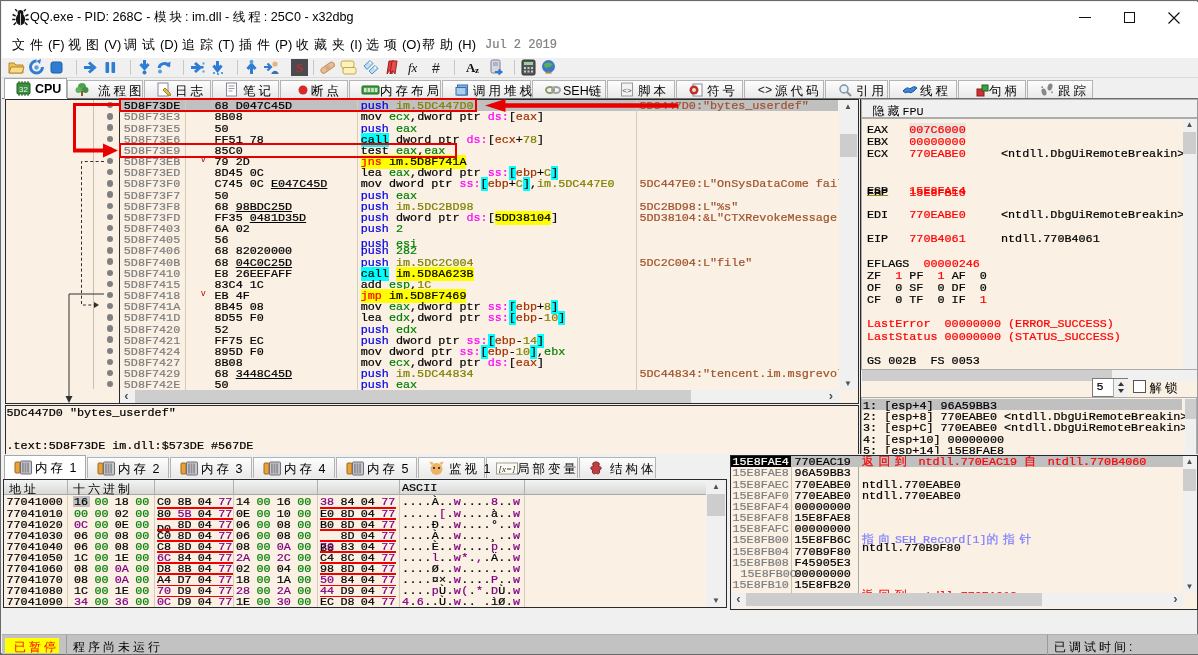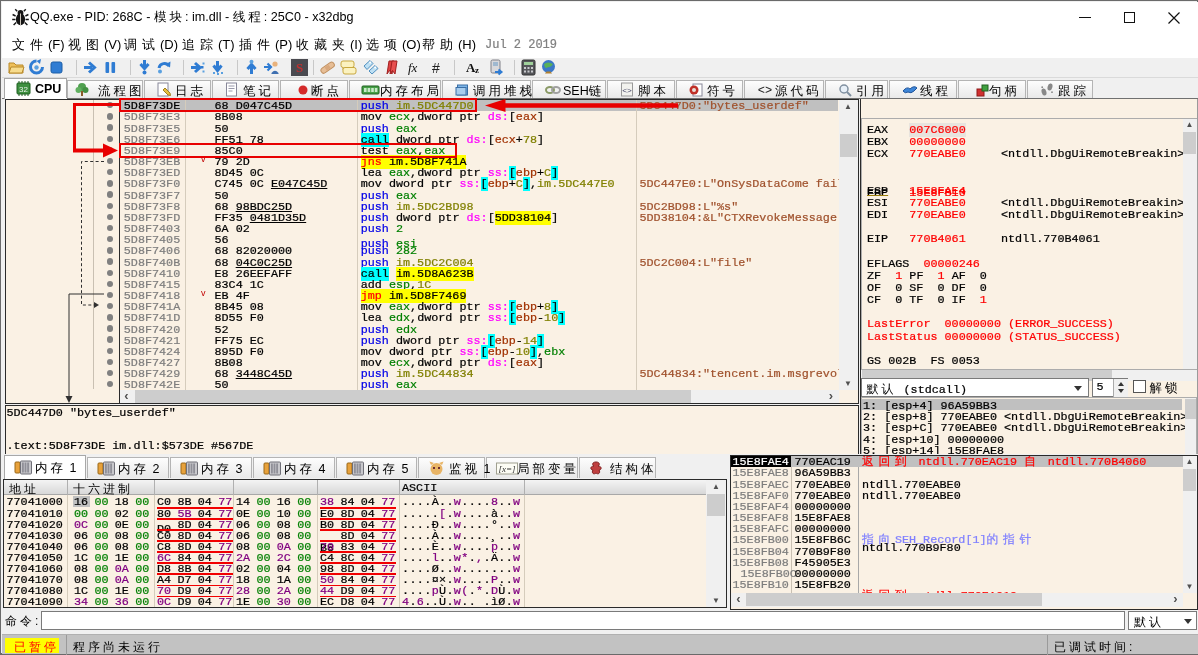--- a/index.html
+++ b/index.html
@@ -392,46 +392,44 @@
 <div class="abs" style="left:832.5px;top:0px;width:19px;height:290px;background:#F0F0F0"></div>
 <div class="abs" style="left:832.5px;top:0px;width:19px;height:13px;color:#505050;font-size:8px;text-align:center;line-height:13px">▲</div>
 <div class="abs" style="left:832.5px;top:277px;width:19px;height:13px;color:#505050;font-size:8px;text-align:center;line-height:13px">▼</div>
 <div class="abs" style="left:833.5px;top:34px;width:17px;height:23px;background:#CDCDCD"></div>
 </div>
 <div class="abs" style="left:4px;top:403.5px;width:854px;height:50px;border:1px solid #2A2A2A;background:#FAF1E4">
 <div class="row mono k" style="left:0.5px;top:2px">5DC447D0 "bytes_userdef"</div>
 <div class="row mono k" style="left:0.5px;top:35px">.text:5D8F73DE im.dll:$573DE #567DE</div>
 </div>
 <div class="abs" style="left:858.5px;top:98px;width:338.5px;height:357px;background:#FAF1E4;border-left:1px solid #2A2A2A;border-right:1px solid #9A9A9A;overflow:hidden">
+<div class="abs" style="left:0;top:0;width:337px;height:19px;background:#F0F0F0;border:1px solid #ACACAC">
+        <div class="abs" style="left:11px;top:2.5px;font-size:12px;color:#000"><span class="cjs">隐藏</span><span style="font-family:'Liberation Mono';font-size:11.75px">FPU</span></div>
+      </div>
 <div class="abs" style="left:0;top:19px;width:337px;height:263px;border:1px solid #ACACAC"></div>
 <div class="row mono" style="left:6.5px;top:26.0px"><span class="k">EAX   </span><span class="red" style="background:#E8E4DE">007C6000</span></div>
 <div class="row mono" style="left:6.5px;top:38.15px"><span class="k">EBX   </span><span class="red">00000000</span></div>
 <div class="row mono" style="left:6.5px;top:50.3px"><span class="k">ECX   </span><span class="red">770EABE0</span><span class="k">     </span><span class="k">&lt;ntdll.DbgUiRemoteBreakin&gt;</span></div>
 <div class="row mono" style="left:6.5px;top:89px"><span class="k">EBP   </span><span class="red">15E8FB10</span></div>
 <div class="row mono" style="left:6.5px;top:86.75px"><span class="k" style="text-decoration:underline;text-decoration-color:#9A7D0A">ESP</span><span class="k">   </span><span class="red">15E8FAE4</span></div>
-<div class="row mono" style="left:6.5px;top:98.9px"><span class="k">ESI   </span><span class="red">770EABE0</span><span class="k">     </span><span class="k">&lt;ntdll.DbgUiRemoteBreakin&gt;</span></div>
 <div class="row mono" style="left:6.5px;top:111.05px"><span class="k">EDI   </span><span class="red">770EABE0</span><span class="k">     </span><span class="k">&lt;ntdll.DbgUiRemoteBreakin&gt;</span></div>
 <div class="row mono" style="left:6.5px;top:135.35000000000002px"><span class="k">EIP   </span><span class="red">770B4061</span><span class="k">     ntdll.770B4061</span></div>
 <div class="row mono" style="left:6.5px;top:159.65px"><span class="k">EFLAGS  </span><span class="red">00000246</span></div>
 <div class="row mono" style="left:6.5px;top:171.8px"><span class="k">ZF  </span><span class="red">1</span><span class="k"> PF  </span><span class="red">1</span><span class="k"> AF  0</span></div>
 <div class="row mono" style="left:6.5px;top:183.95000000000002px"><span class="k">OF  0 SF  0 DF  0</span></div>
 <div class="row mono" style="left:6.5px;top:196.1px"><span class="k">CF  0 TF  0 IF  </span><span class="red">1</span></div>
 <div class="row mono" style="left:6.5px;top:220.4px"><span class="red">LastError  00000000 (ERROR_SUCCESS)</span></div>
 <div class="row mono" style="left:6.5px;top:232.55px"><span class="red">LastStatus 00000000 (STATUS_SUCCESS)</span></div>
 <div class="row mono" style="left:6.5px;top:256.85px"><span class="k">GS 002B  FS 0053</span></div>
 <div class="abs" style="left:322px;top:20px;width:14px;height:261px;background:#F0F0F0"></div>
 <div class="abs" style="left:322px;top:20px;width:14px;height:12px;color:#505050;font-size:8px;text-align:center;line-height:12px">▲</div>
 <div class="abs" style="left:322px;top:269px;width:14px;height:12px;color:#505050;font-size:8px;text-align:center;line-height:12px">▼</div>
 <div class="abs" style="left:322.5px;top:33px;width:13px;height:22px;background:#CDCDCD"></div>
 <div class="abs" style="left:0px;top:270px;width:337px;height:12px;background:#F0F0F0;border-top:1px solid #ACACAC"></div>
 <div class="abs" style="left:1px;top:271px;width:250px;height:11px;background:#CDCDCD"></div>
-<div class="abs" style="left:0px;top:279px;width:228px;height:19px;background:#FFF;border:1px solid #7A7A7A">
-        <div class="abs" style="left:5px;top:2px;font-size:12px"><span class="cjs">默认</span><span class="mono"> (stdcall)</span></div>
-        <div class="abs" style="left:212px;top:7px;width:0;height:0;border-left:4px solid transparent;border-right:4px solid transparent;border-top:5px solid #333"></div>
-      </div>
 <div class="abs" style="left:231px;top:279px;width:36px;height:19px;background:#FFF;border:1px solid #7A7A7A">
         <div class="abs mono" style="left:4px;top:3px">5</div>
         <div class="abs" style="left:20px;top:0px;width:15px;height:18px;background:#F0F0F0;border-left:1px solid #AAA">
           <div style="margin:3px auto 0;width:0;height:0;border-left:3.5px solid transparent;border-right:3.5px solid transparent;border-bottom:4px solid #333"></div>
           <div style="margin:3px auto 0;width:0;height:0;border-left:3.5px solid transparent;border-right:3.5px solid transparent;border-top:4px solid #333"></div>
         </div>
       </div>
 <div class="abs" style="left:272px;top:281px;width:13px;height:13px;background:#FFF;border:1px solid #555"></div>
 <div class="abs" style="left:289px;top:281px;font-size:12.5px;color:#000"><span class="cjs">解锁</span></div>
 <div class="abs" style="left:0px;top:298px;width:336.5px;height:59px;border:1px solid #ACACAC;background:#FAF1E4;overflow:hidden">
@@ -783,28 +781,20 @@
 <div class="row mono" style="left:131.5px;top:135.10000000000002px"><span class="red"><span class="cj">返回到</span> ntdll.770EAC19</span></div>
 <div class="abs" style="left:0px;top:136.5px;width:452px;height:14px;background:#F0F0F0"></div>
 <div class="abs" style="left:1px;top:137px;width:14px;height:13px;color:#505050;font-size:13px;font-weight:bold;text-align:center;line-height:12px">‹</div>
 <div class="abs" style="left:15px;top:137px;width:296px;height:13px;background:#CDCDCD"></div>
 <div class="abs" style="left:438px;top:137px;width:14px;height:13px;color:#505050;font-size:13px;font-weight:bold;text-align:center;line-height:12px">›</div>
 <div class="abs" style="left:452px;top:0px;width:14px;height:136.5px;background:#F0F0F0"></div>
 <div class="abs" style="left:452px;top:0px;width:14px;height:12px;color:#505050;font-size:8px;text-align:center;line-height:12px">▲</div>
 <div class="abs" style="left:452px;top:124.5px;width:14px;height:12px;color:#505050;font-size:8px;text-align:center;line-height:12px">▼</div>
 <div class="abs" style="left:452.5px;top:13px;width:13px;height:22px;background:#CDCDCD"></div>
 </div>
-<div class="abs" style="left:1px;top:608px;width:1196px;height:24.5px;background:#F0F0F0">
-<div class="abs" style="left:3px;top:4px;font-size:12px;color:#000"><span class="cjs">命令</span>:</div>
-<div class="abs" style="left:38.5px;top:2px;width:1084px;height:19px;background:#FFF;border:1px solid #7A7A7A"></div>
-<div class="abs" style="left:1126px;top:2px;width:69px;height:19px;background:#FFF;border:1px solid #7A7A7A">
-        <div class="abs" style="left:5px;top:2px;font-size:12px"><span class="cjs">默认</span></div>
-        <div class="abs" style="left:55px;top:7px;width:0;height:0;border-left:4px solid transparent;border-right:4px solid transparent;border-top:5px solid #333"></div>
-      </div>
-</div>
 <div class="abs" style="left:1px;top:632.5px;width:1196px;height:20px;background:#C2C2C2;border-top:1px solid #B0B0B0">
 <div class="abs" style="left:3px;top:3px;width:54px;height:15.5px;background:#FFFF00">
         <div class="abs" style="left:9px;top:1.5px;font-size:12px;color:#FF0000"><span class="cjs">已暂停</span></div>
       </div>
 <div class="abs" style="left:64px;top:0px;width:1px;height:20px;background:#9A9A9A"></div>
 <div class="abs" style="left:71px;top:4.5px;font-size:12px;color:#000"><span class="cjs">程序尚未运行</span></div>
 <div class="abs" style="left:1045px;top:0px;width:1px;height:20px;background:#9A9A9A"></div>
 <div class="abs" style="left:1052px;top:4.5px;font-size:12px;color:#000"><span class="cjs">已调试时间</span>: </div>
 </div>
 <div class="abs" style="left:118px;top:97.3px;width:358px;height:14px;border:2.6px solid #E80000;z-index:9"></div>

